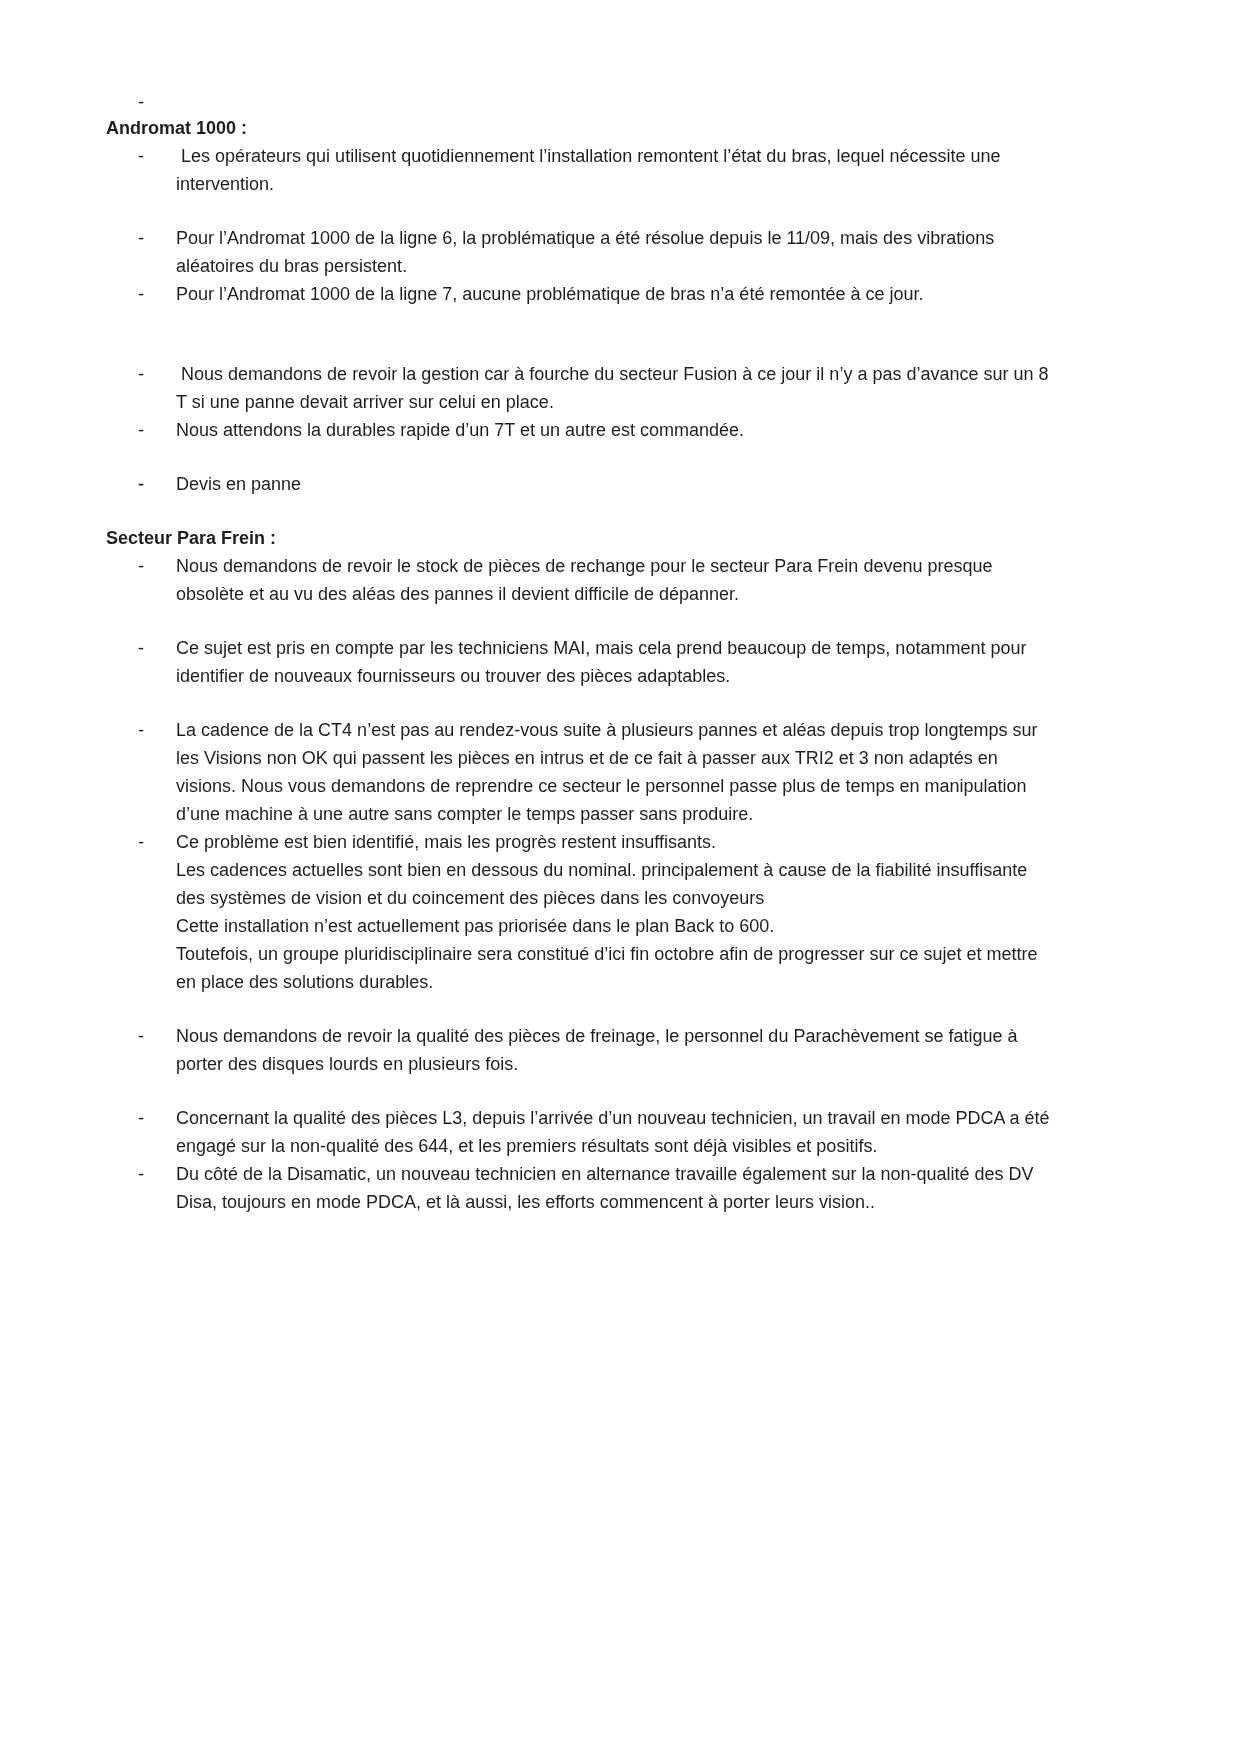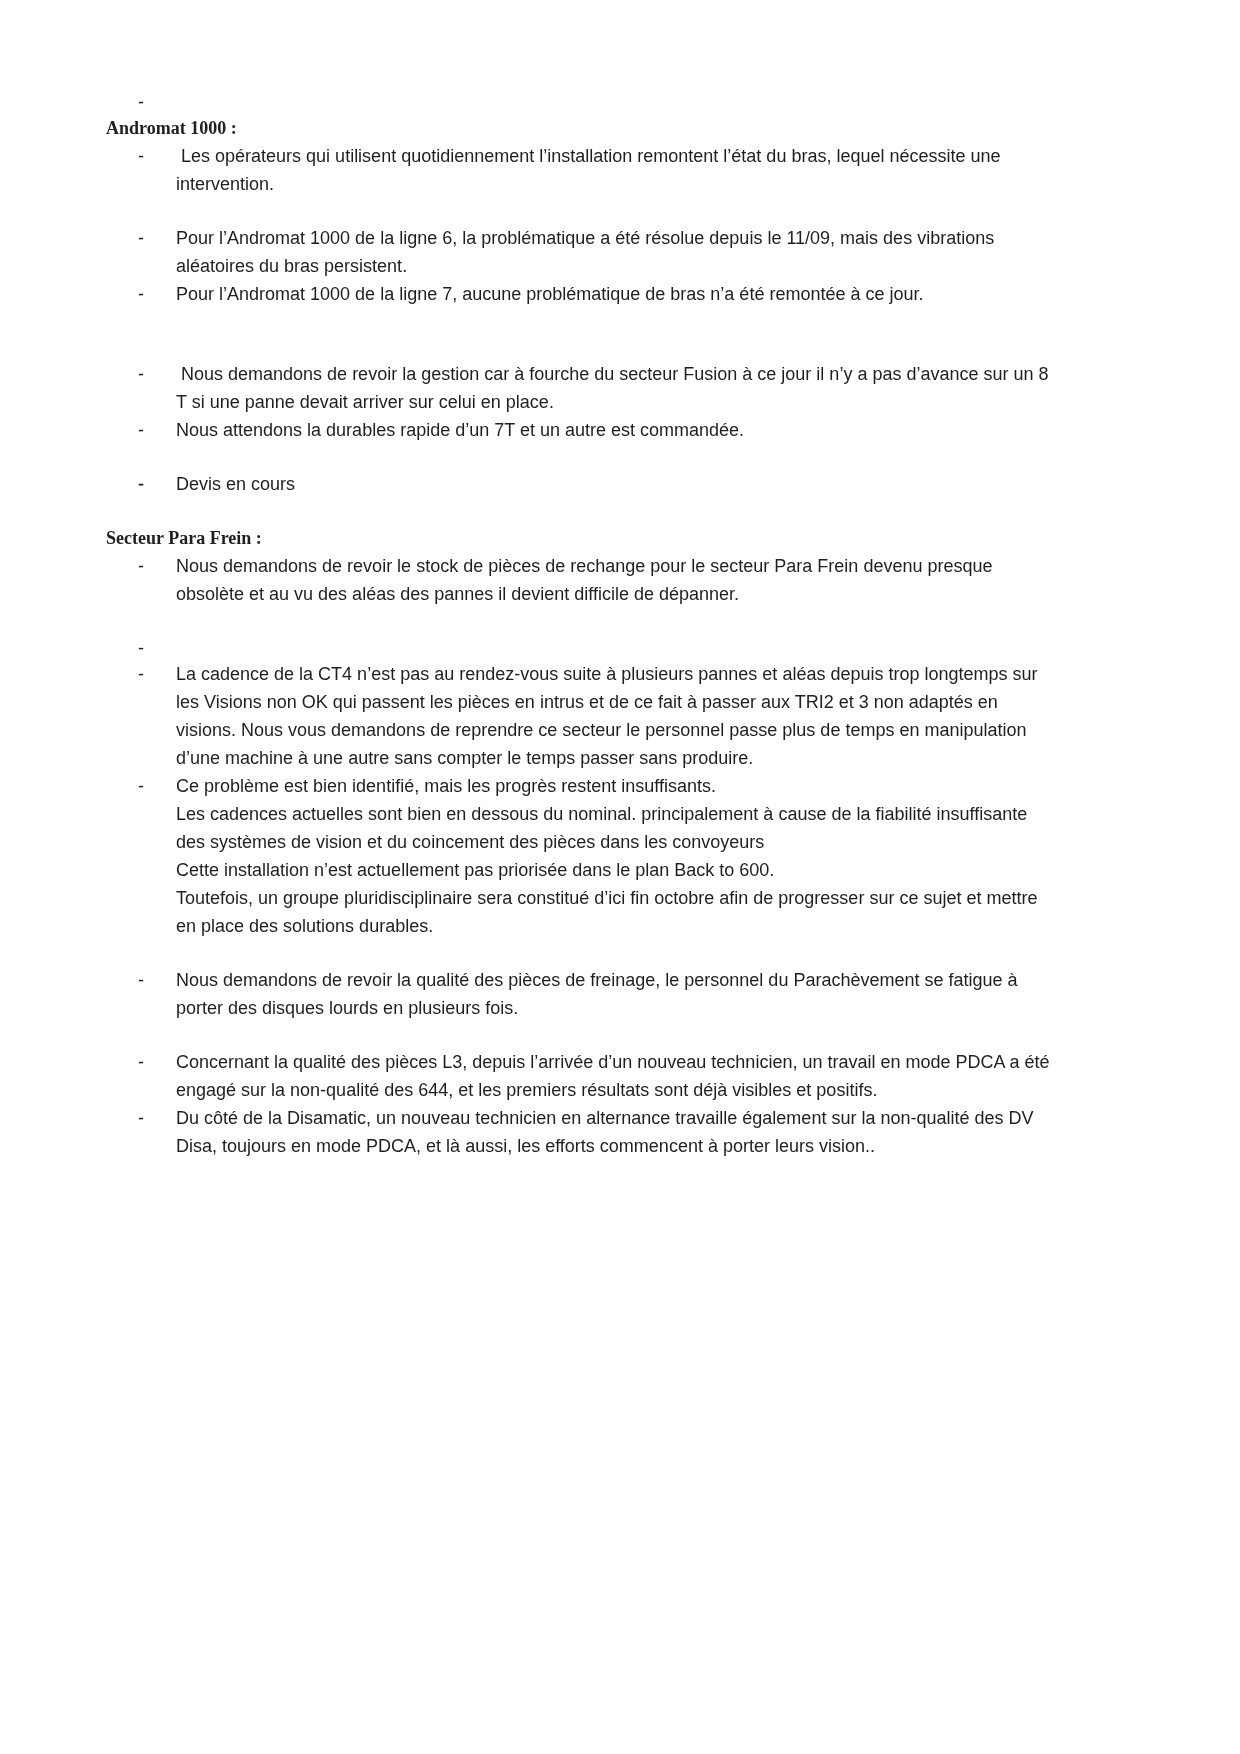--- a/index.html
+++ b/index.html
@@ -18,21 +18,20 @@
     overflow: hidden;
     background: #ffffff;
   }
   .content {
     width: 952px;
     font-size: 18px;
     line-height: 28px;
   }
   .heading {
     font-weight: bold;
-    font-family: Liberation Serif, serif;
   }
   .li {
     position: relative;
     padding-left: 70px;
   }
   .li .dash {
     position: absolute;
     left: 32px;
     top: 0;
   }
@@ -88,36 +87,37 @@
     </div>
 
     <div class="blank"></div>
 
     <div class="li">
       <span class="dash">-</span>
     </div>
 
     <div class="li">
       <span class="dash">-</span>
-      <span class="txt">Devis en cours</span>
+      <span class="txt">Devis en panne</span>
     </div>
 
     <div class="blank"></div>
 
     <div class="heading">Secteur Para Frein :</div>
 
     <div class="li">
       <span class="dash">-</span>
       <span class="txt">Nous demandons de revoir le stock de pièces de rechange pour le secteur Para Frein devenu presque obsolète et au vu des aléas des pannes il devient difficile de dépanner.</span>
     </div>
 
     <div class="blank"></div>
 
     <div class="li">
       <span class="dash">-</span>
+      <span class="txt">Ce sujet est pris en compte par les techniciens MAI, mais cela prend beaucoup de temps, notamment pour identifier de nouveaux fournisseurs ou trouver des pièces adaptables.</span>
     </div>
 
     <div class="blank"></div>
 
     <div class="li">
       <span class="dash">-</span>
       <span class="txt">La cadence de la CT4 n’est pas au rendez-vous suite à plusieurs pannes et aléas depuis trop longtemps sur les Visions non OK qui passent les pièces en intrus et de ce fait à passer aux TRI2 et 3 non adaptés en visions. Nous vous demandons de reprendre ce secteur le personnel passe plus de temps en manipulation d’une machine à une autre sans compter le temps passer sans produire.</span>
     </div>
 
     <div class="li">

